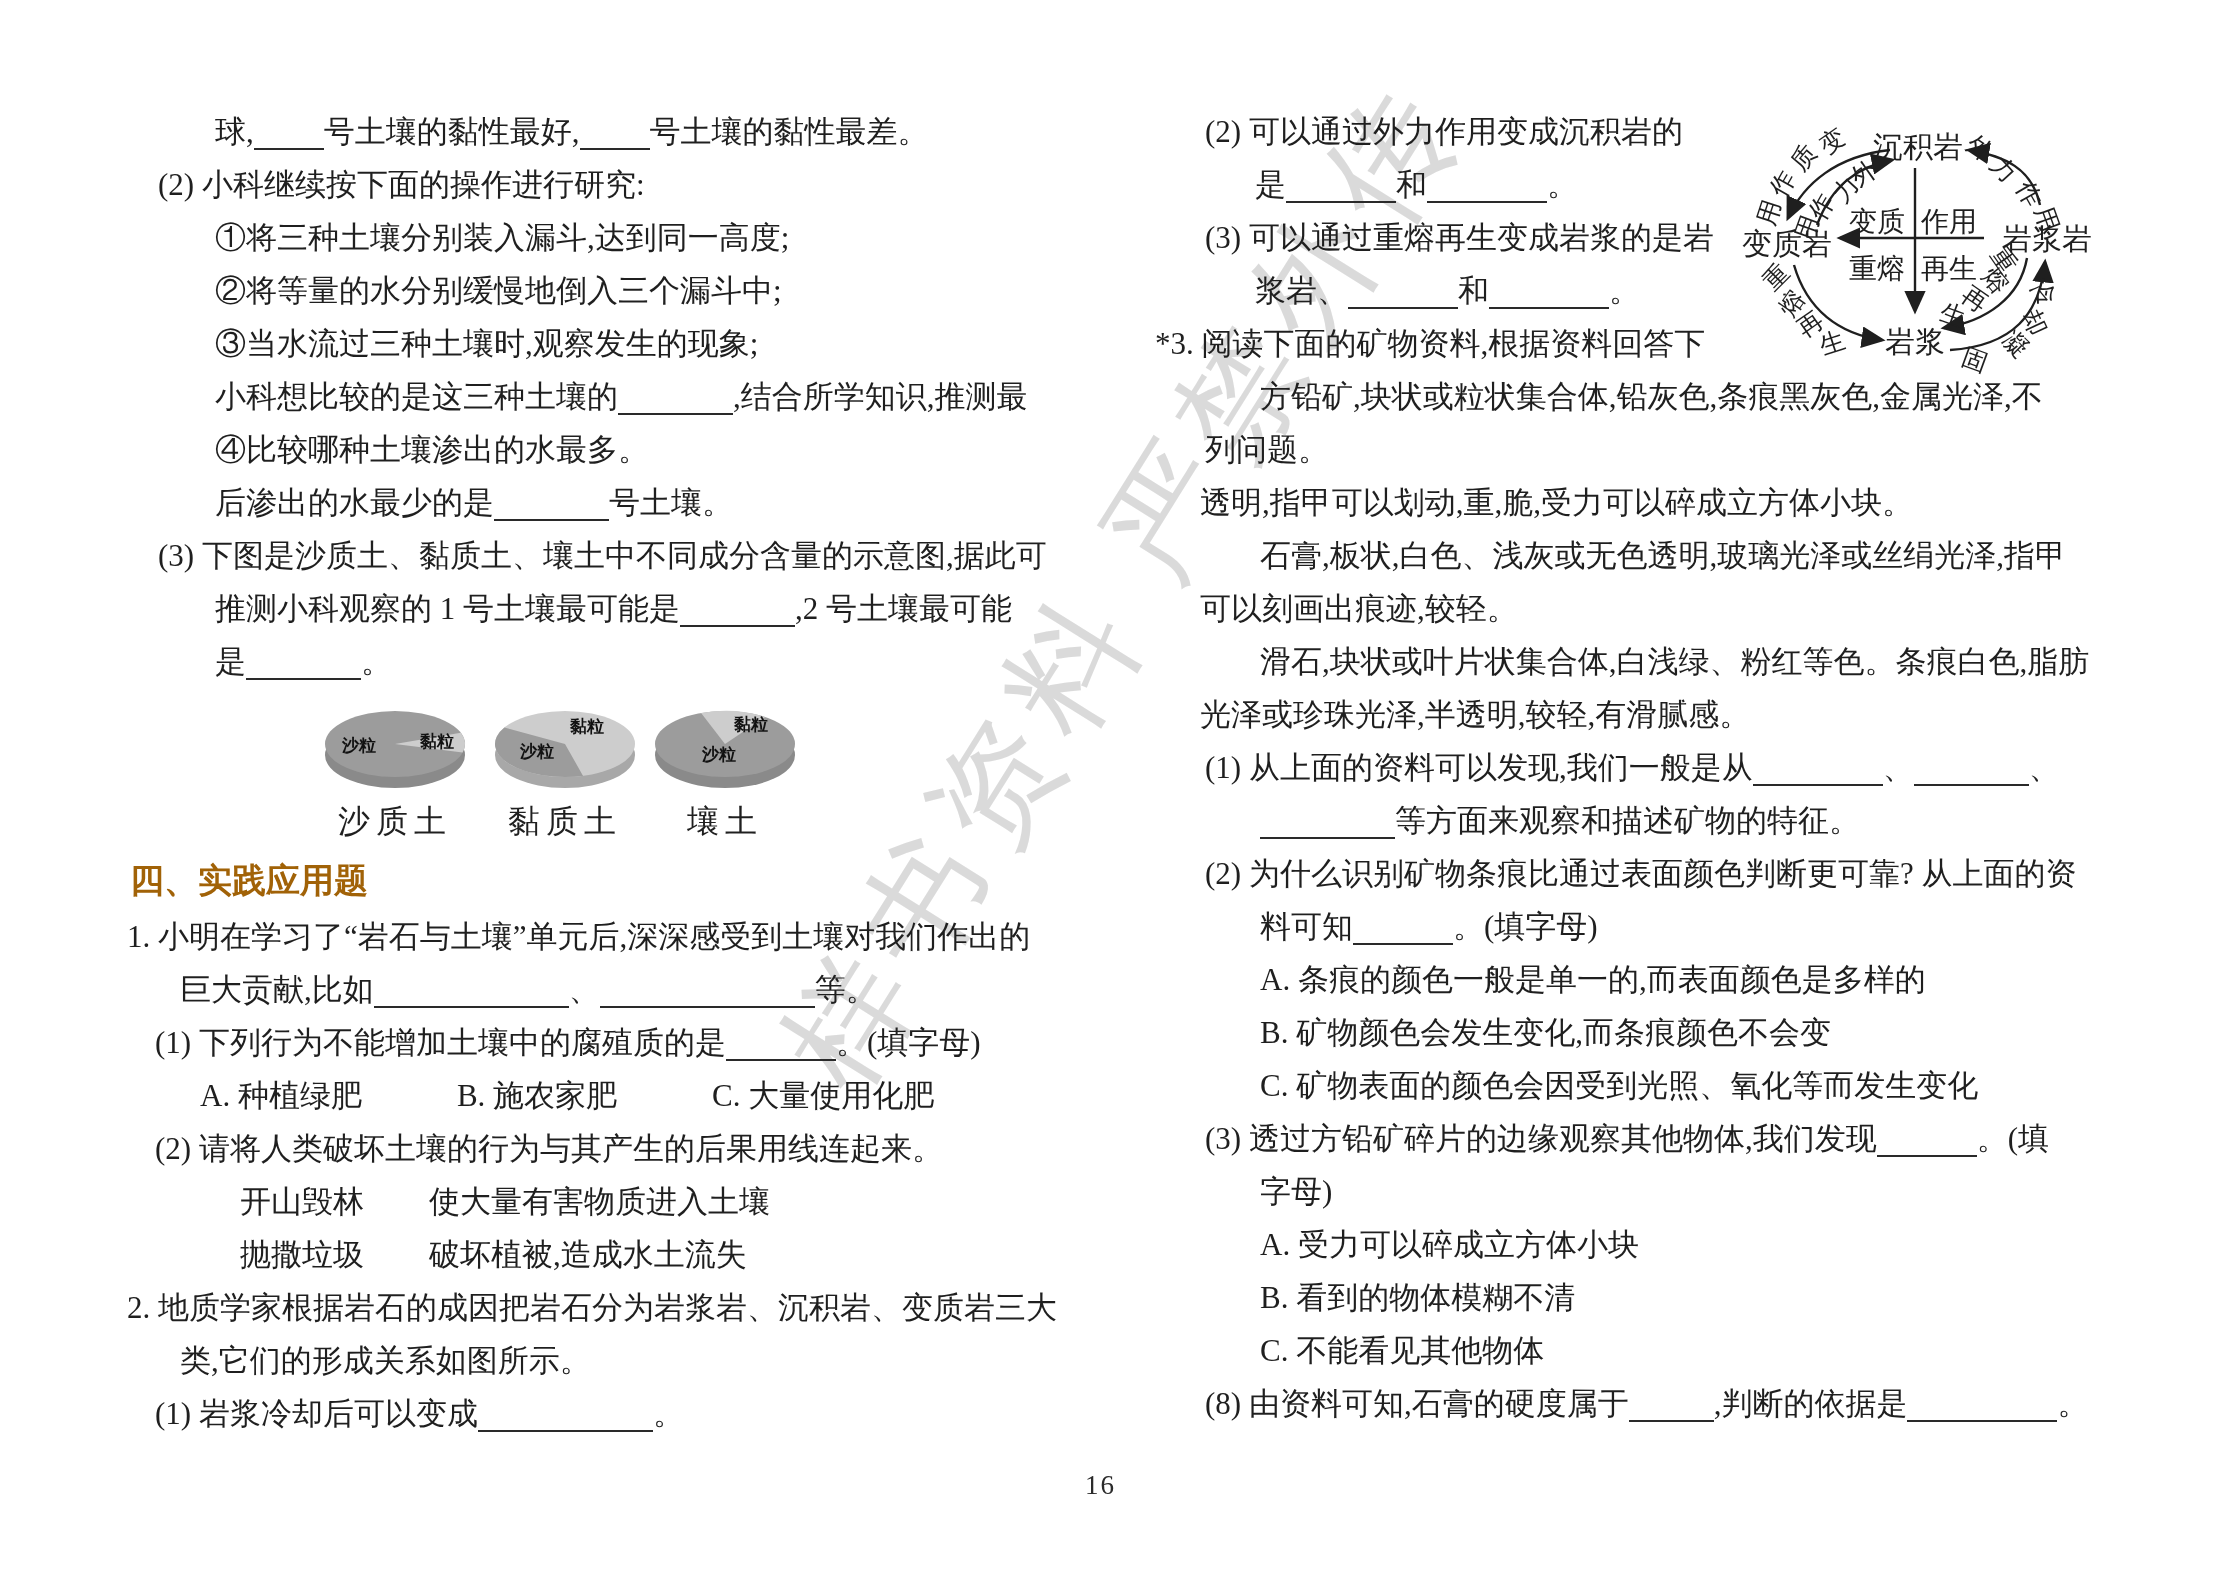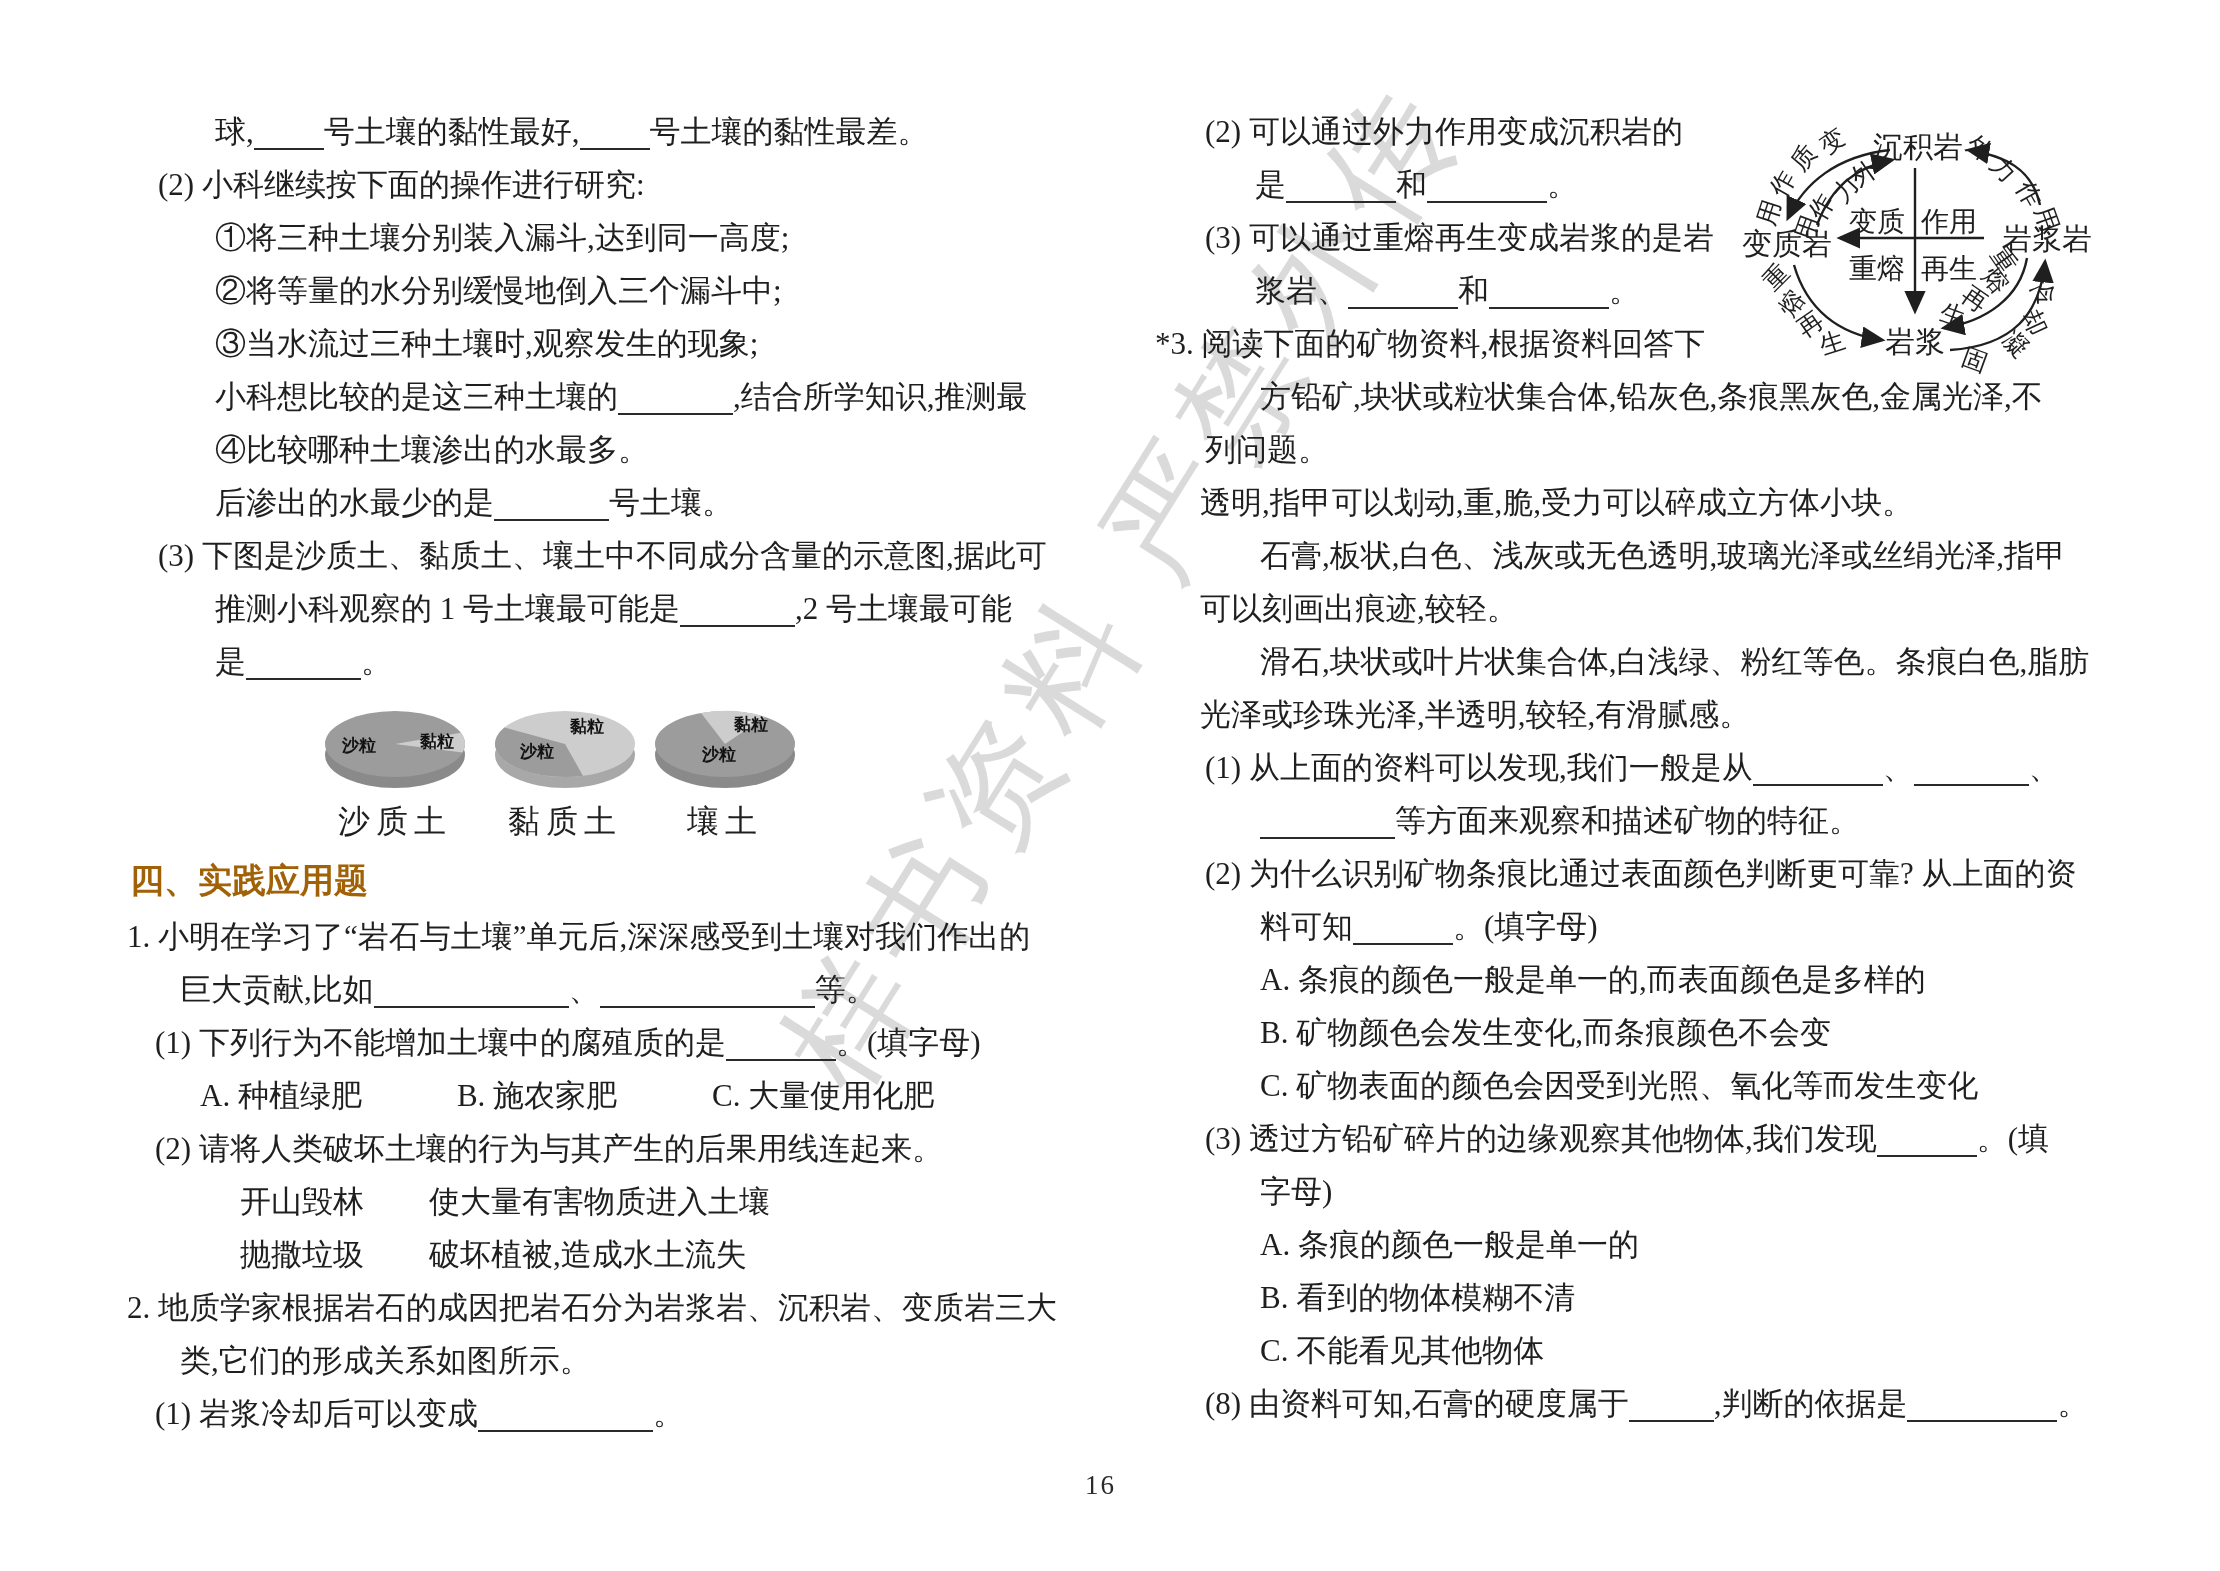--- a/index.html
+++ b/index.html
@@ -132,21 +132,21 @@
         <div class="tl i50"><span>光泽或珍珠光泽,半透明,较轻,有滑腻感。</span></div>
         <div class="tl i55"><span>(1) 从上面的资料可以发现,我们一般是从</span><span class="blank" style="width: 130px;"></span><span>、</span><span class="blank" style="width: 115px;"></span><span>、</span></div>
         <div class="tl i110"><span class="blank" style="width: 135px;"></span><span>等方面来观察和描述矿物的特征。</span></div>
         <div class="tl i55"><span>(2) 为什么识别矿物条痕比通过表面颜色判断更可靠? 从上面的资</span></div>
         <div class="tl i110"><span>料可知</span><span class="blank" style="width: 100px;"></span><span>。(填字母)</span></div>
         <div class="tl i110"><span>A. 条痕的颜色一般是单一的,而表面颜色是多样的</span></div>
         <div class="tl i110"><span>B. 矿物颜色会发生变化,而条痕颜色不会变</span></div>
         <div class="tl i110"><span>C. 矿物表面的颜色会因受到光照、氧化等而发生变化</span></div>
         <div class="tl i55"><span>(3) 透过方铅矿碎片的边缘观察其他物体,我们发现</span><span class="blank" style="width: 100px;"></span><span>。(填</span></div>
         <div class="tl i110"><span>字母)</span></div>
-        <div class="tl i110"><span>A. 条痕的颜色一般是单一的</span></div>
+        <div class="tl i110"><span>A. 受力可以碎成立方体小块</span></div>
         <div class="tl i110"><span>B. 看到的物体模糊不清</span></div>
         <div class="tl i110"><span>C. 不能看见其他物体</span></div>
         <div class="tl i55"><span>(8) 由资料可知,石膏的硬度属于</span><span class="blank" style="width: 85px;"></span><span>,判断的依据是</span><span class="blank" style="width: 150px;"></span><span>。</span></div>
       </div>
   </div>
 
   <svg class="rockcycle" viewBox="0 0 446 345">
     <defs>
       <marker id="ah" markerWidth="11" markerHeight="9" refX="8.5" refY="4.5" orient="auto">
         <path d="M0,0 L10,4.5 L0,9 Z" fill="#1f1f1f"></path>

